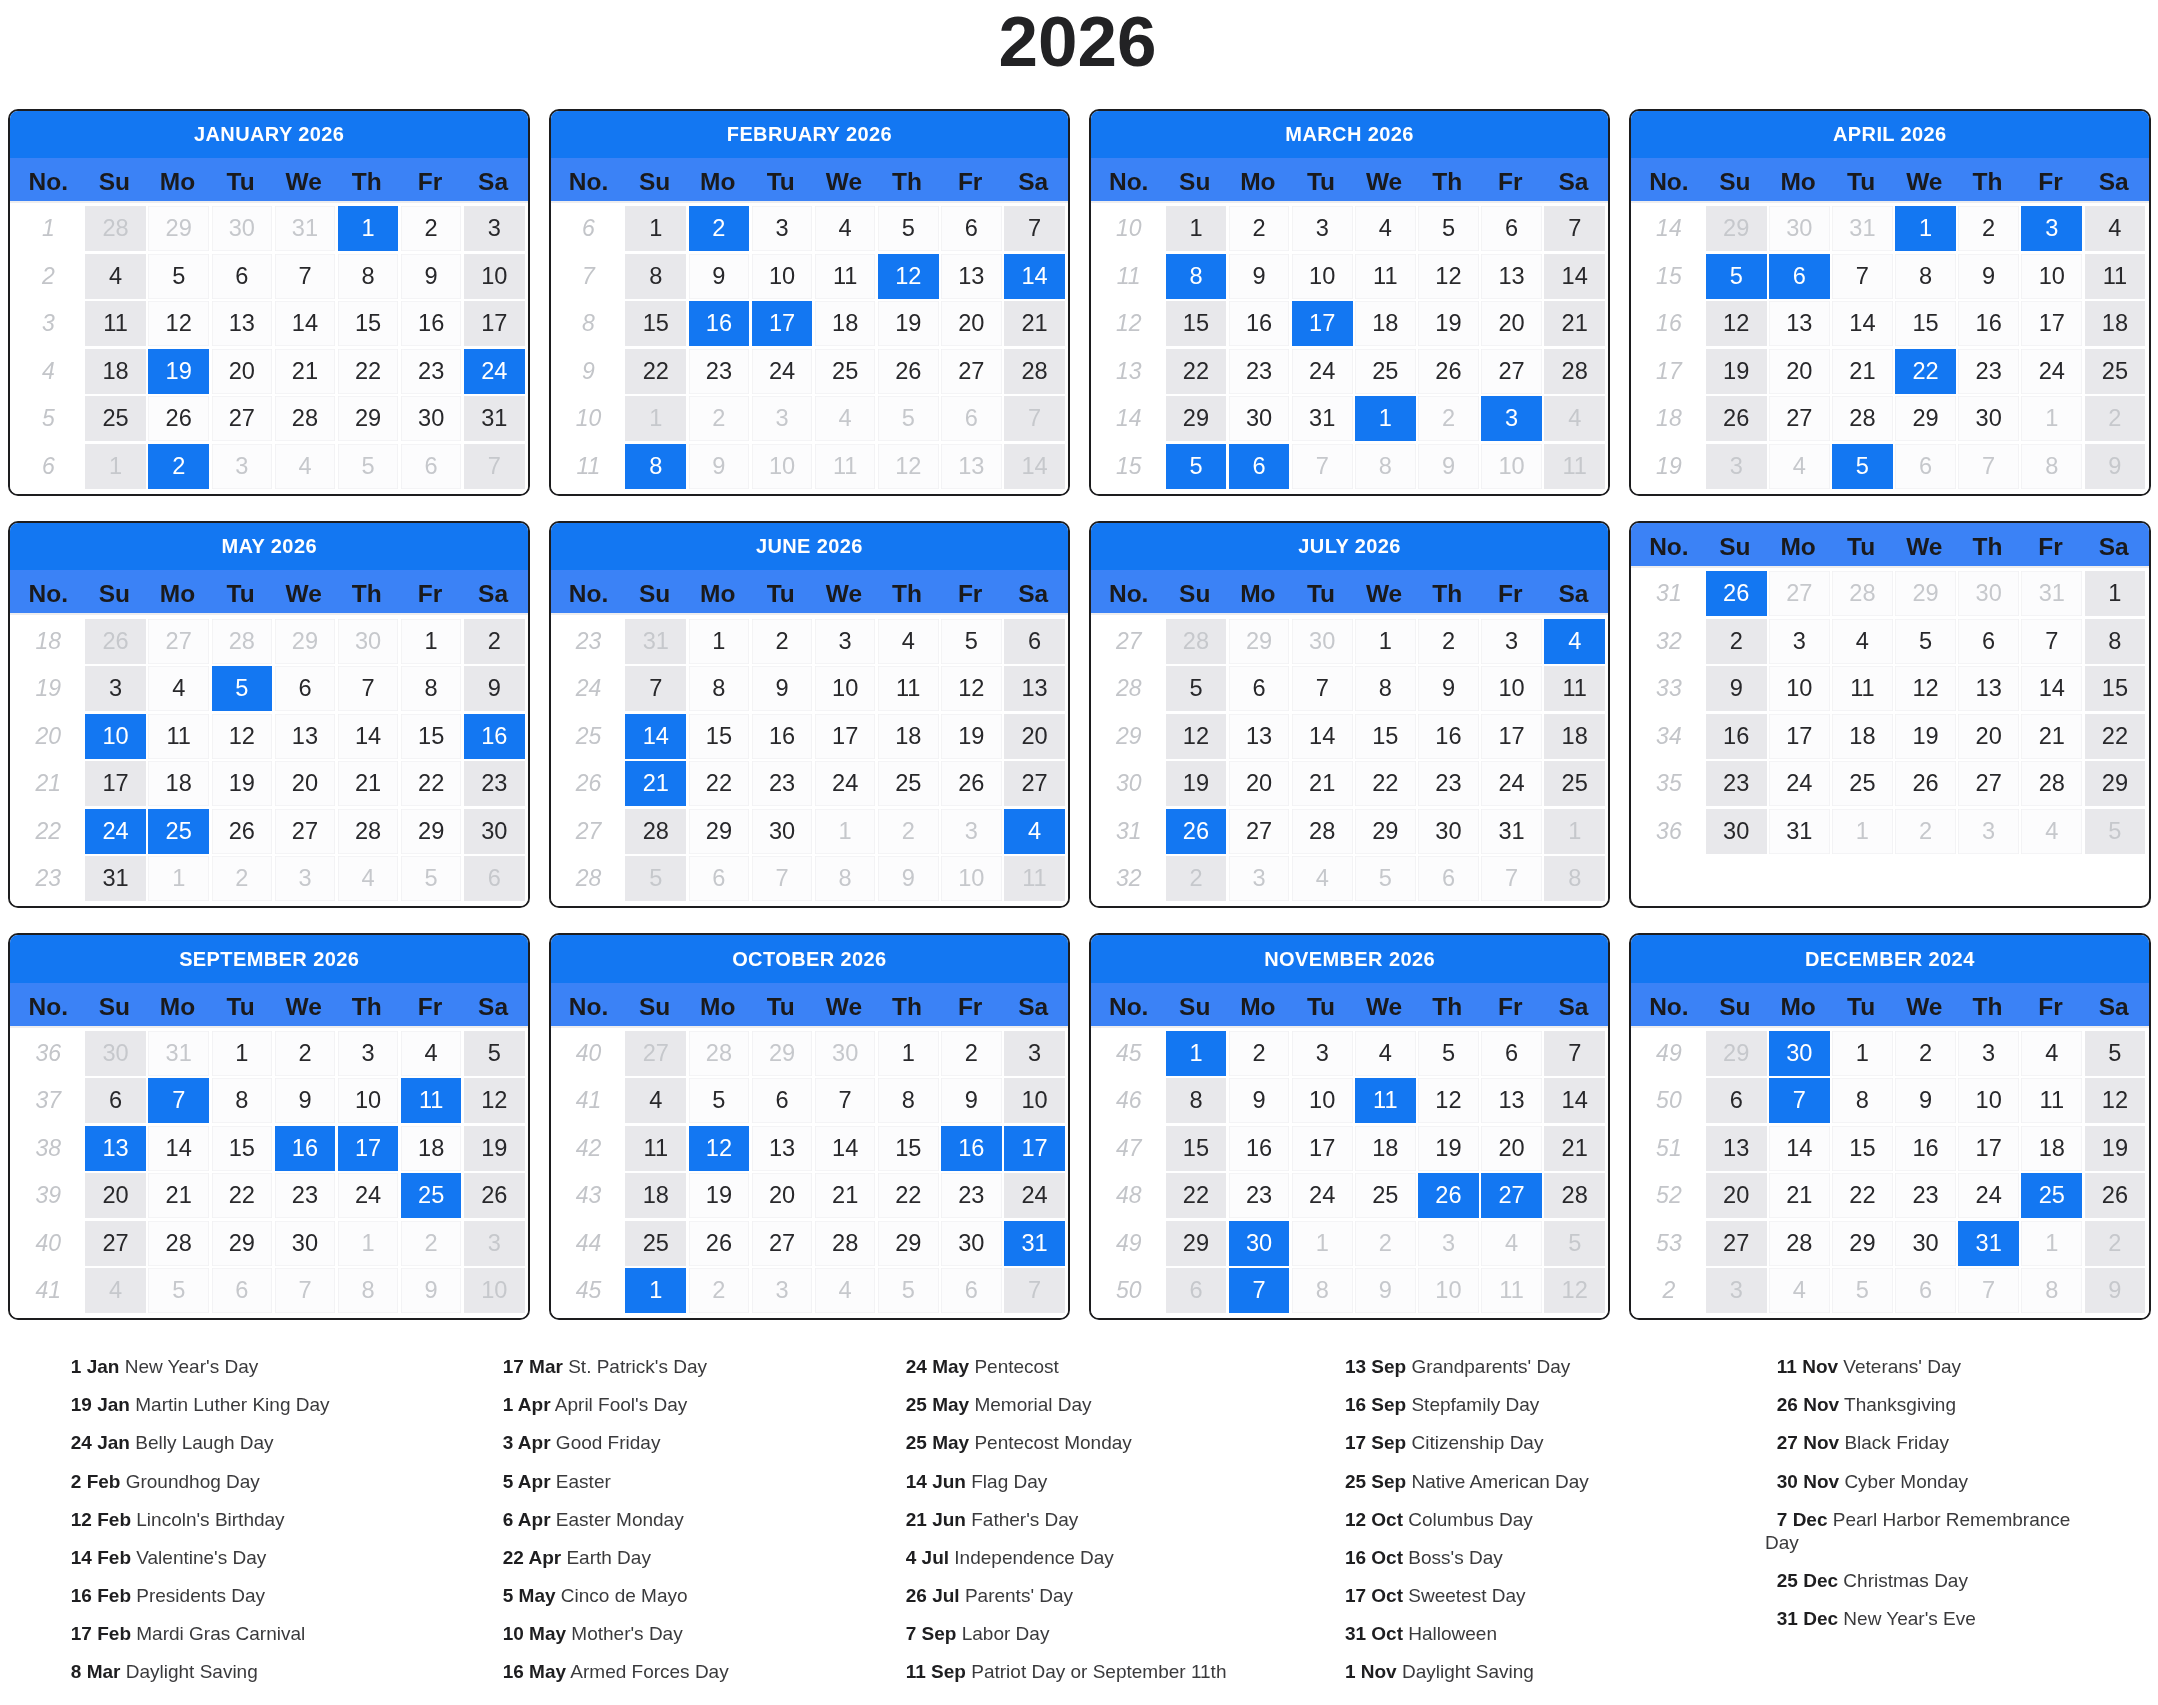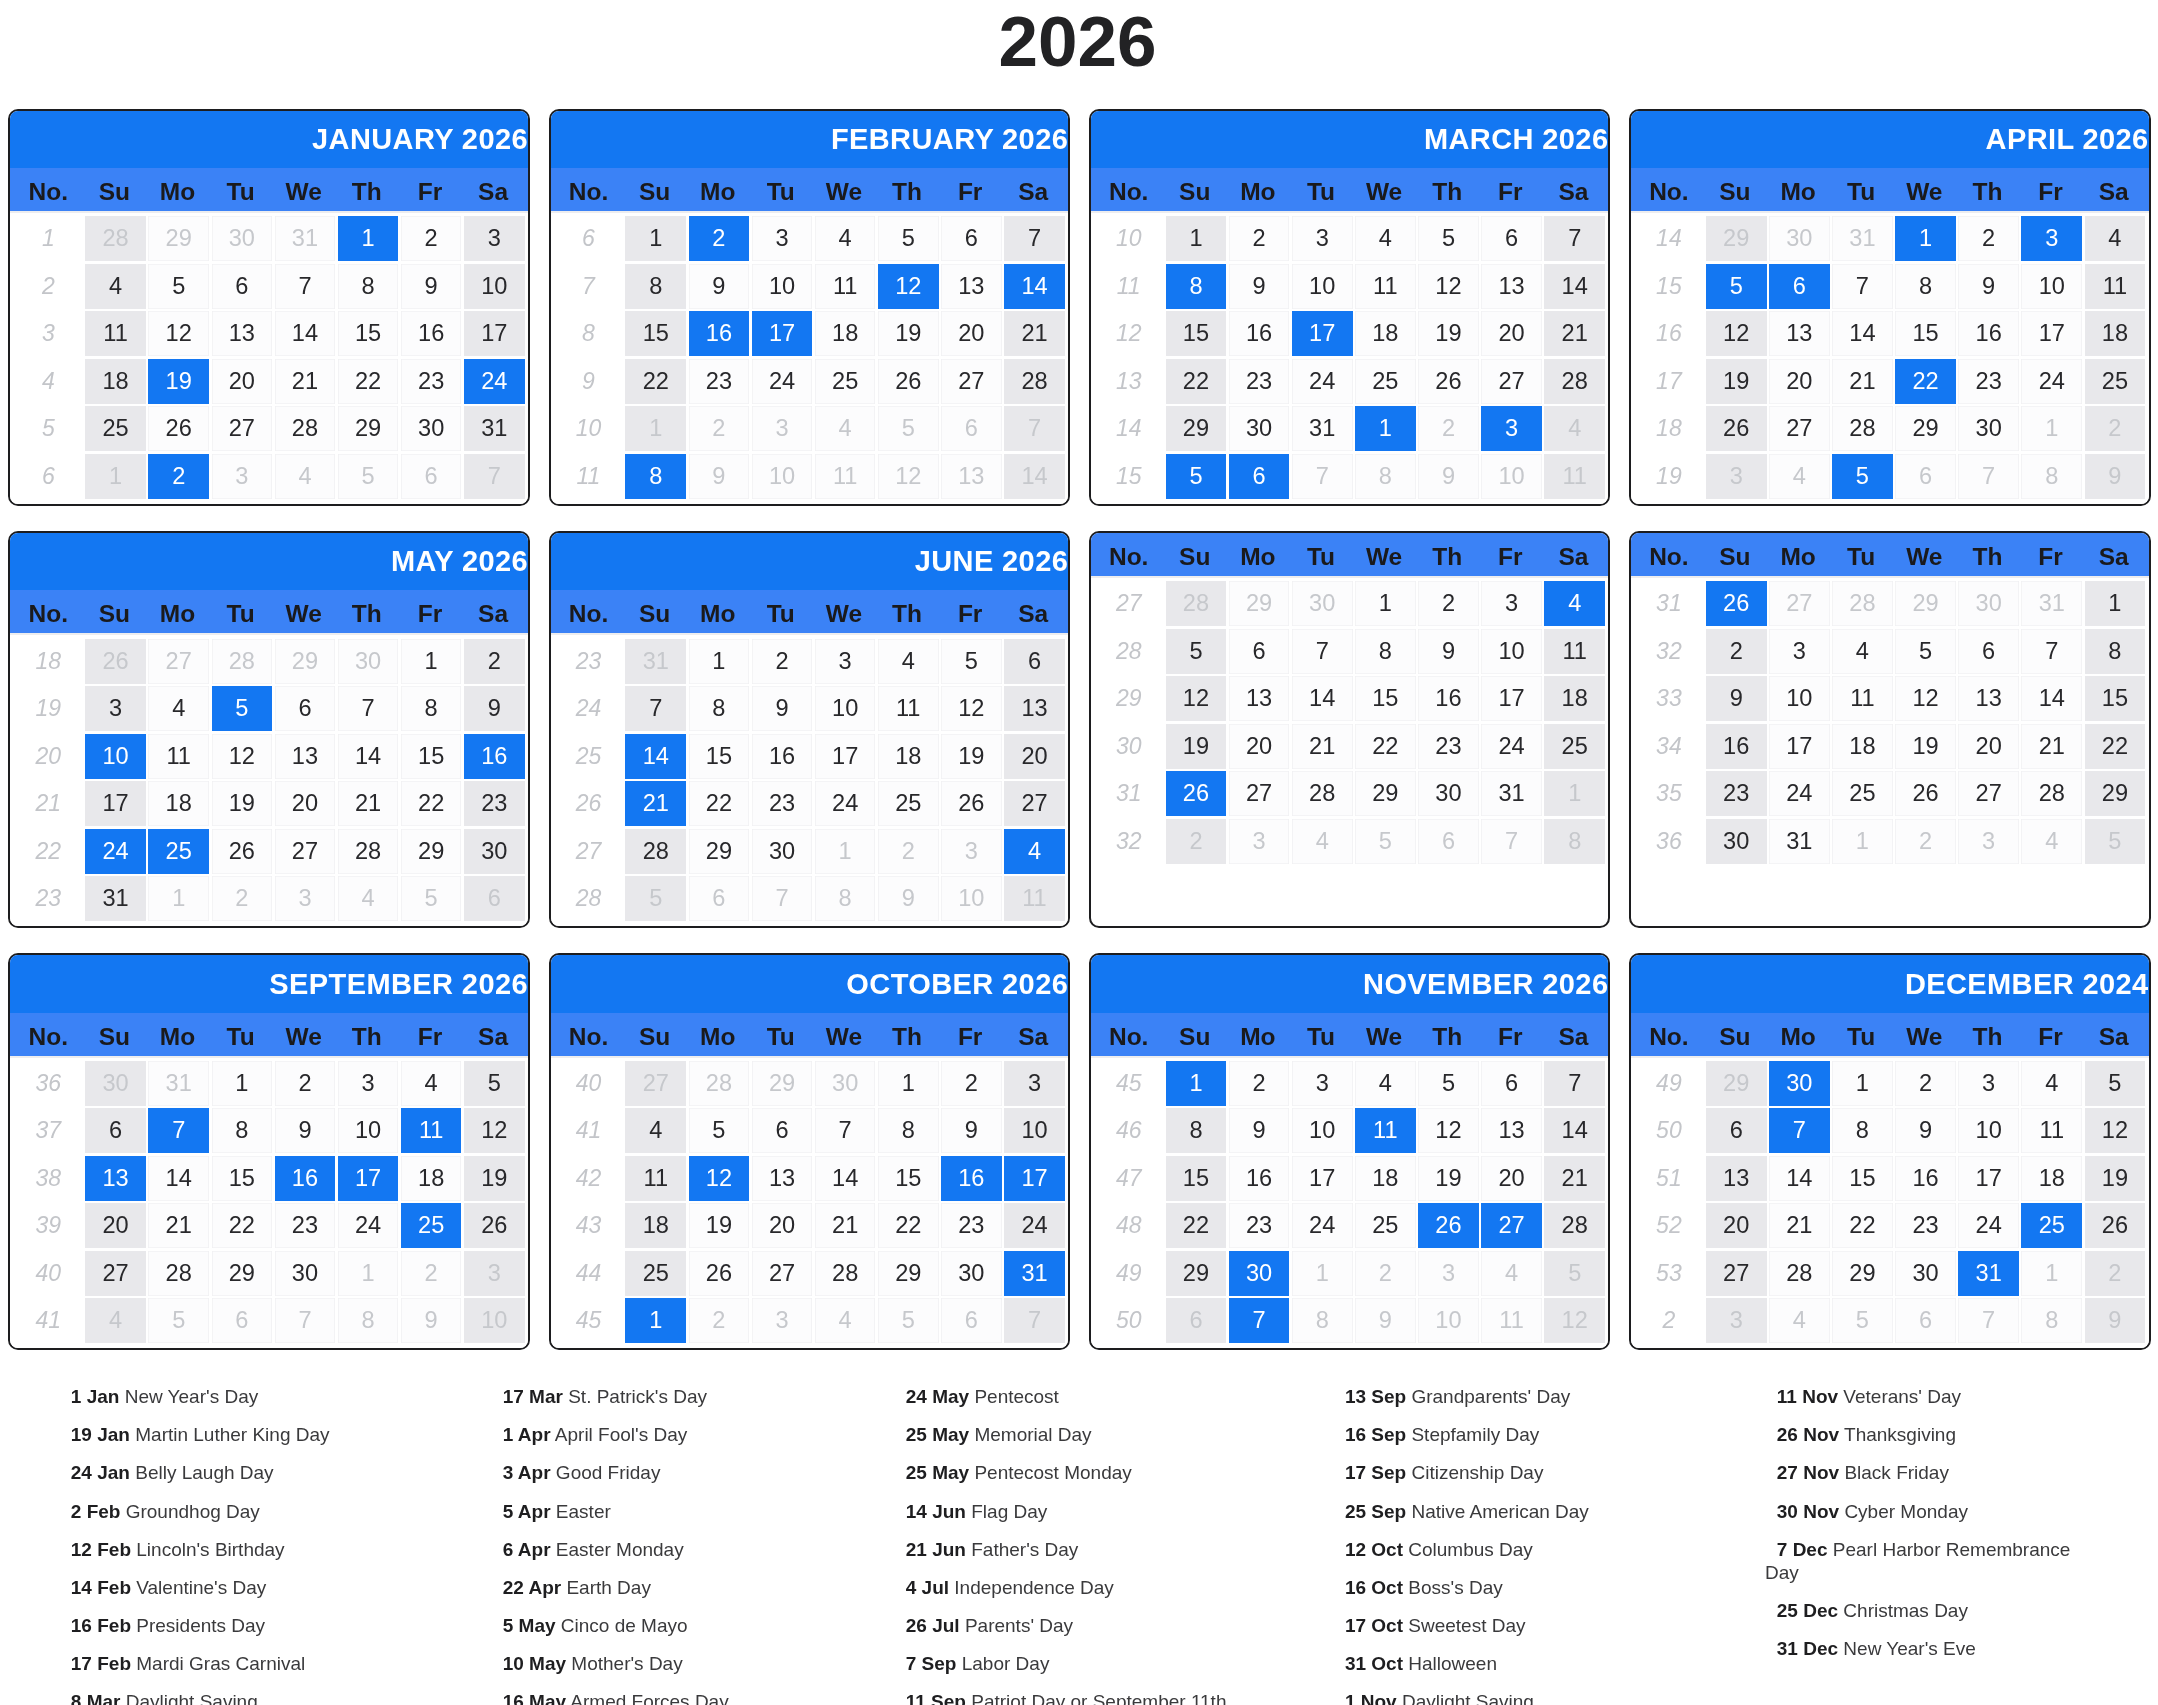--- a/index.html
+++ b/index.html
@@ -27,23 +27,23 @@
   .month{
     border:2.5px solid #1d1d1f;
     border-radius:10px;
     overflow:hidden;
     background:#ffffff;
   }
   .mh{
     background:var(--accent,#1377F2);
     color:#ffffff;
     font-weight:bold;
-    font-size:29px;
+    font-size:20px;
     letter-spacing:0.4px;
-    text-align:right;
+    text-align:center;
     padding:12.6px 0 11.8px 0;
   }
   .dnrow{
     display:grid;
     grid-template-columns:69px repeat(7,1fr);
     padding:10px 3.4px 5px 3.4px;
     background:#3b82f6;
   }
   .dn{
     text-align:center;
@@ -478,20 +478,21 @@
         <div class="cell we other">5</div>
         <div class="cell other">6</div>
         <div class="cell other">7</div>
         <div class="cell other">8</div>
         <div class="cell other">9</div>
         <div class="cell other">10</div>
         <div class="cell we other">11</div>
       </div>
     </section>
     <section class="month">
+      <div class="mh">JULY 2026</div>
       <div class="dnrow">
         <span class="dn">No.</span>
         <span class="dn">Su</span>
         <span class="dn">Mo</span>
         <span class="dn">Tu</span>
         <span class="dn">We</span>
         <span class="dn">Th</span>
         <span class="dn">Fr</span>
         <span class="dn">Sa</span>
       </div>

